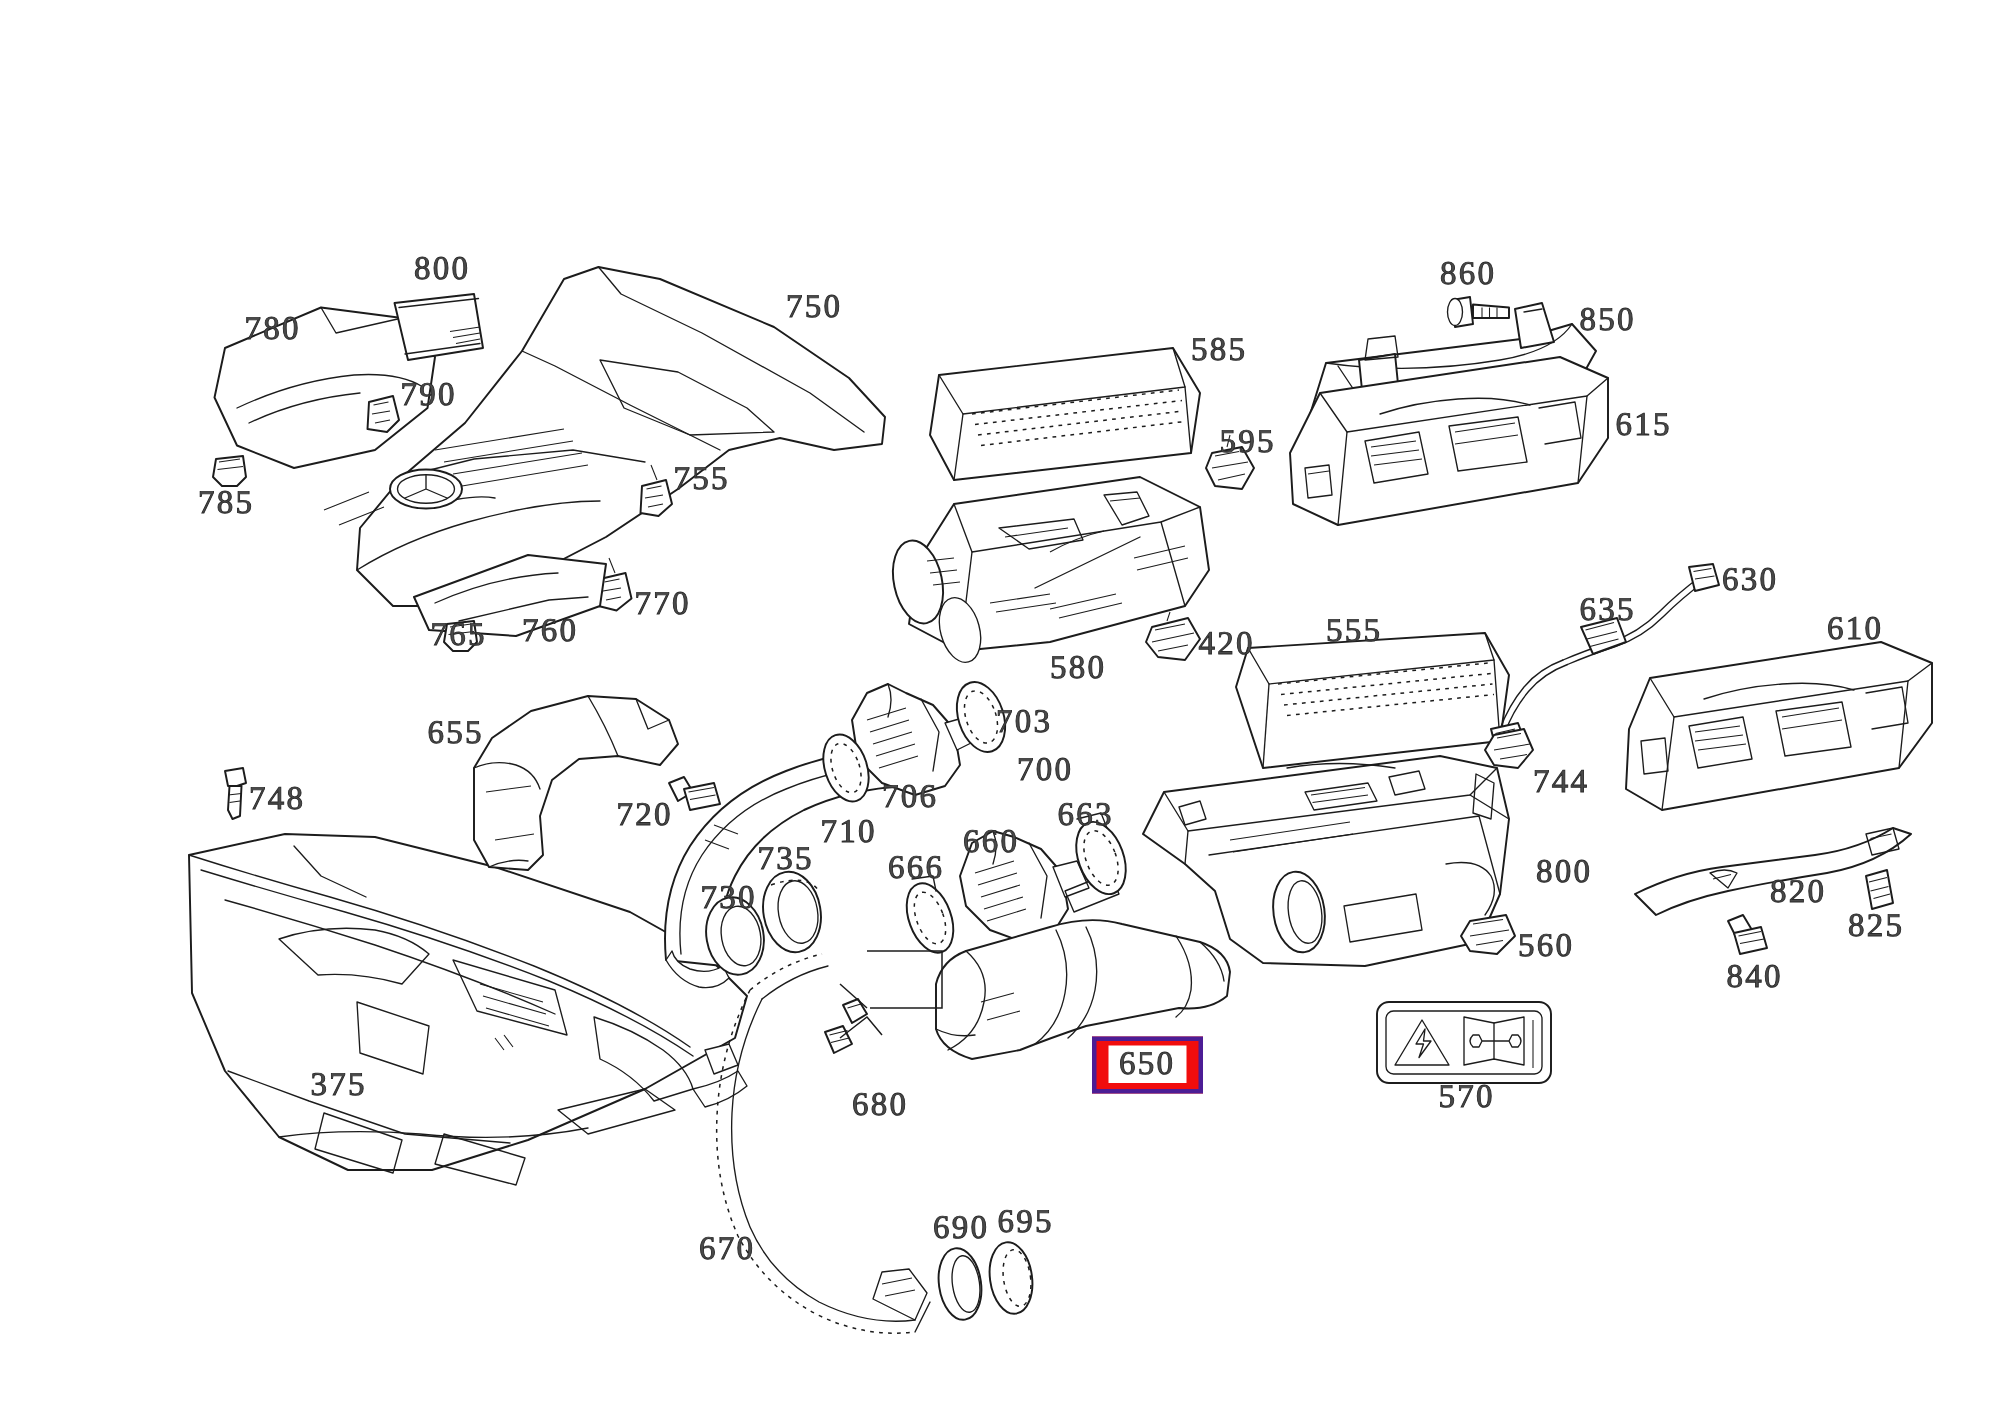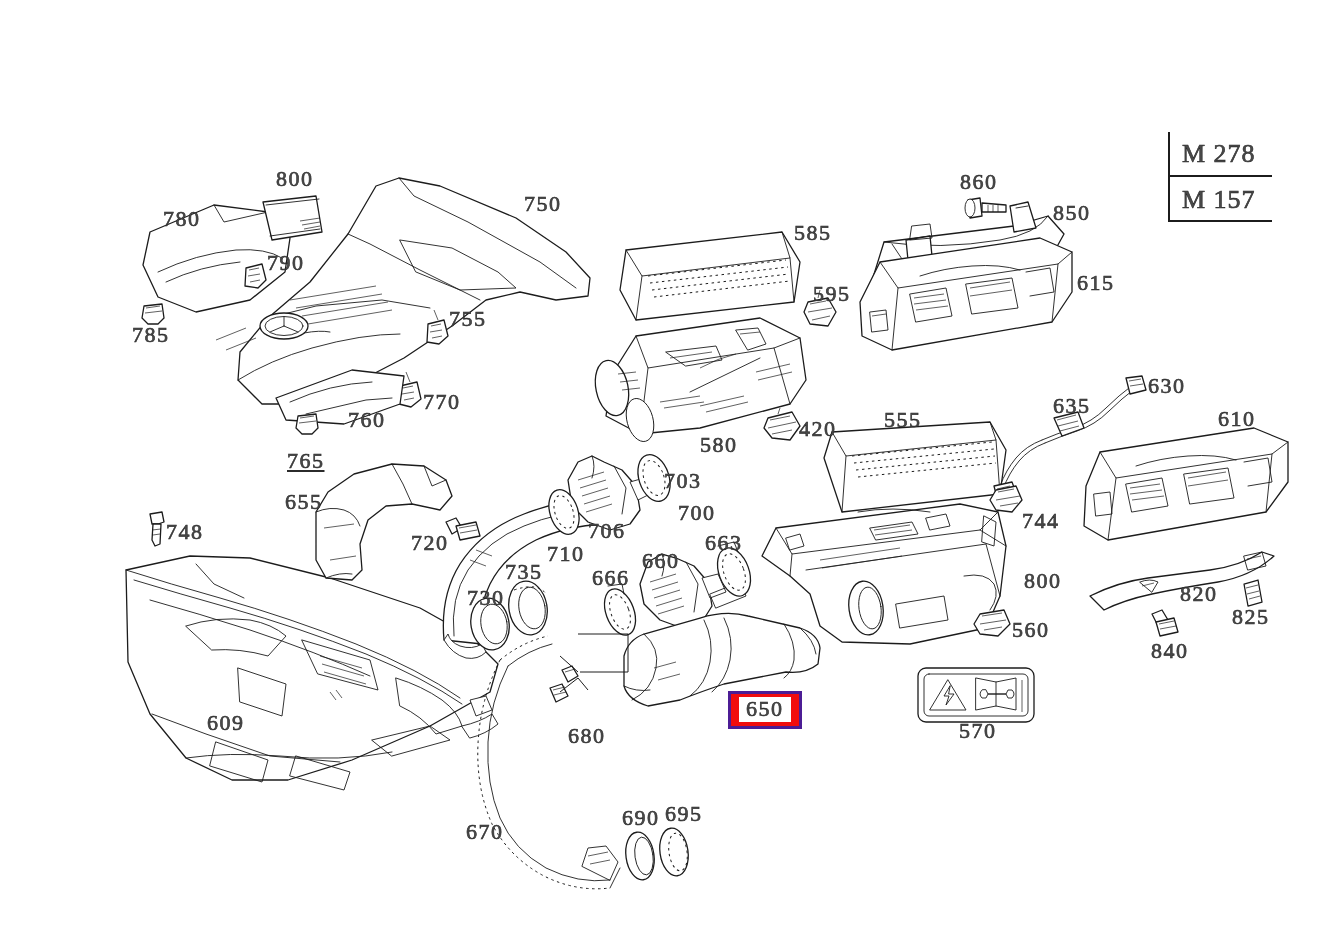--- a/index.html
+++ b/index.html
@@ -450,61 +450,53 @@
 
   <div id="callout-layer">
       <div class="lbl" style="left: 163px; top: 208px;">780</div>
       <div class="lbl" style="left: 276px; top: 168px;">800</div>
       <div class="lbl" style="left: 524px; top: 193px;">750</div>
       <div class="lbl" style="left: 267px; top: 252px;">790</div>
       <div class="lbl" style="left: 132px; top: 324px;">785</div>
       <div class="lbl" style="left: 449px; top: 308px;">755</div>
       <div class="lbl" style="left: 423px; top: 391px;">770</div>
       <div class="lbl" style="left: 348px; top: 409px;">760</div>
-      <div class="lbl" style="left: 287px; top: 450px; text-decoration: underline;">765</div>
+      <div class="lbl" style="left: 287px; top: 412px;">765</div>
       <div class="lbl" style="left: 794px; top: 222px;">585</div>
       <div class="lbl" style="left: 813px; top: 283px;">595</div>
       <div class="lbl" style="left: 960px; top: 171px;">860</div>
       <div class="lbl" style="left: 1053px; top: 202px;">850</div>
       <div class="lbl" style="left: 1077px; top: 272px;">615</div>
       <div class="lbl" style="left: 700px; top: 434px;">580</div>
       <div class="lbl" style="left: 799px; top: 418px;">420</div>
       <div class="lbl" style="left: 884px; top: 409px;">555</div>
       <div class="lbl" style="left: 1053px; top: 395px;">635</div>
       <div class="lbl" style="left: 1148px; top: 375px;">630</div>
       <div class="lbl" style="left: 1218px; top: 408px; font-family: Liberation Serif, serif;">610</div>
       <div class="lbl" style="left: 664px; top: 470px;">703</div>
       <div class="lbl" style="left: 678px; top: 502px;">700</div>
       <div class="lbl" style="left: 588px; top: 520px;">706</div>
-      <div class="lbl" style="left: 285px; top: 491px;">655</div>
+      <div class="lbl" style="left: 285px; top: 477px;">655</div>
       <div class="lbl" style="left: 166px; top: 521px;">748</div>
       <div class="lbl" style="left: 411px; top: 532px;">720</div>
       <div class="lbl" style="left: 547px; top: 543px;">710</div>
       <div class="lbl" style="left: 505px; top: 561px;">735</div>
       <div class="lbl" style="left: 467px; top: 587px;">730</div>
       <div class="lbl" style="left: 705px; top: 532px;">663</div>
       <div class="lbl" style="left: 642px; top: 550px; text-align: right;">660</div>
       <div class="lbl" style="left: 592px; top: 567px;">666</div>
       <div class="lbl" style="left: 1022px; top: 510px;">744</div>
       <div class="lbl" style="left: 1024px; top: 570px;">800</div>
       <div class="lbl" style="left: 1012px; top: 619px;">560</div>
       <div class="lbl" style="left: 1180px; top: 583px;">820</div>
       <div class="lbl" style="left: 1232px; top: 606px;">825</div>
       <div class="lbl" style="left: 1151px; top: 640px;">840</div>
       <div class="lbl hi" style="left: 728px; top: 691px;"><span class="inner">650</span></div>
       <div class="lbl" style="left: 959px; top: 720px;">570</div>
-      <div class="lbl" style="left: 207px; top: 712px;">609</div>
+      <div class="lbl" style="left: 207px; top: 712px;">375</div>
       <div class="lbl" style="left: 568px; top: 725px;">680</div>
       <div class="lbl" style="left: 466px; top: 821px;">670</div>
       <div class="lbl" style="left: 622px; top: 807px;">690</div>
       <div class="lbl" style="left: 665px; top: 803px;">695</div>
     </div>
 
-  <div id="legend">
-    <div class="row top">
-      <span>M 278</span>
-    </div>
-    <div class="row">
-      <span>M 157</span>
-    </div>
-  </div>
 
 </div>
 
 </body></html>

